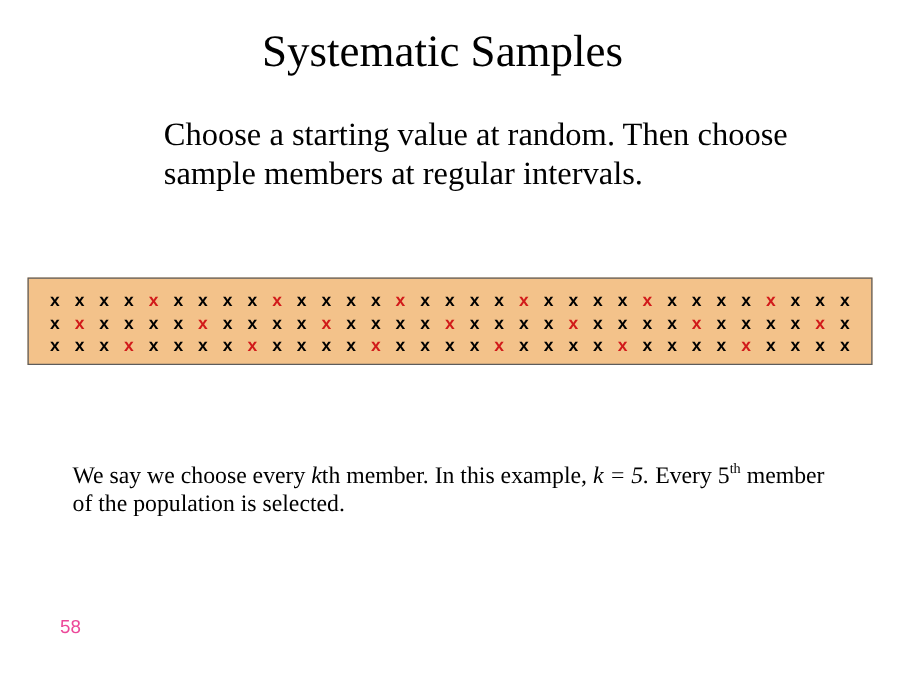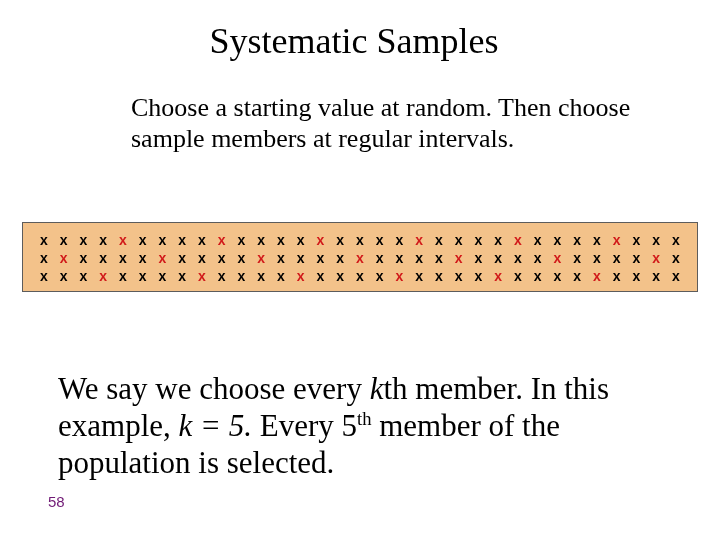--- a/index.html
+++ b/index.html
@@ -61,31 +61,31 @@
     text-align: center;
     color: #000000;
     font-weight: bold;
   }
   .cell.hl { color: #d11a1a; }
   .conclusion {
     position: absolute;
     top: 370px;
     left: 58px;
     width: 610px;
-    font-size: 31px;
+    font-size: 19px;
     line-height: 1.2;
   }
   .conclusion .k { font-style: italic; }
   .conclusion sup { font-size: 0.6em; line-height: 0; }
   .page-num {
     position: absolute;
     left: 48px;
     bottom: 30px;
     font-size: 15px;
-    color: #701a75;
+    color: #ec4899;
     font-family: Arial, Helvetica, sans-serif;
   }
 </style>
 </head>
 <body>
 
 <div class="slide">
 
   <div class="title">Systematic Samples</div>
 

